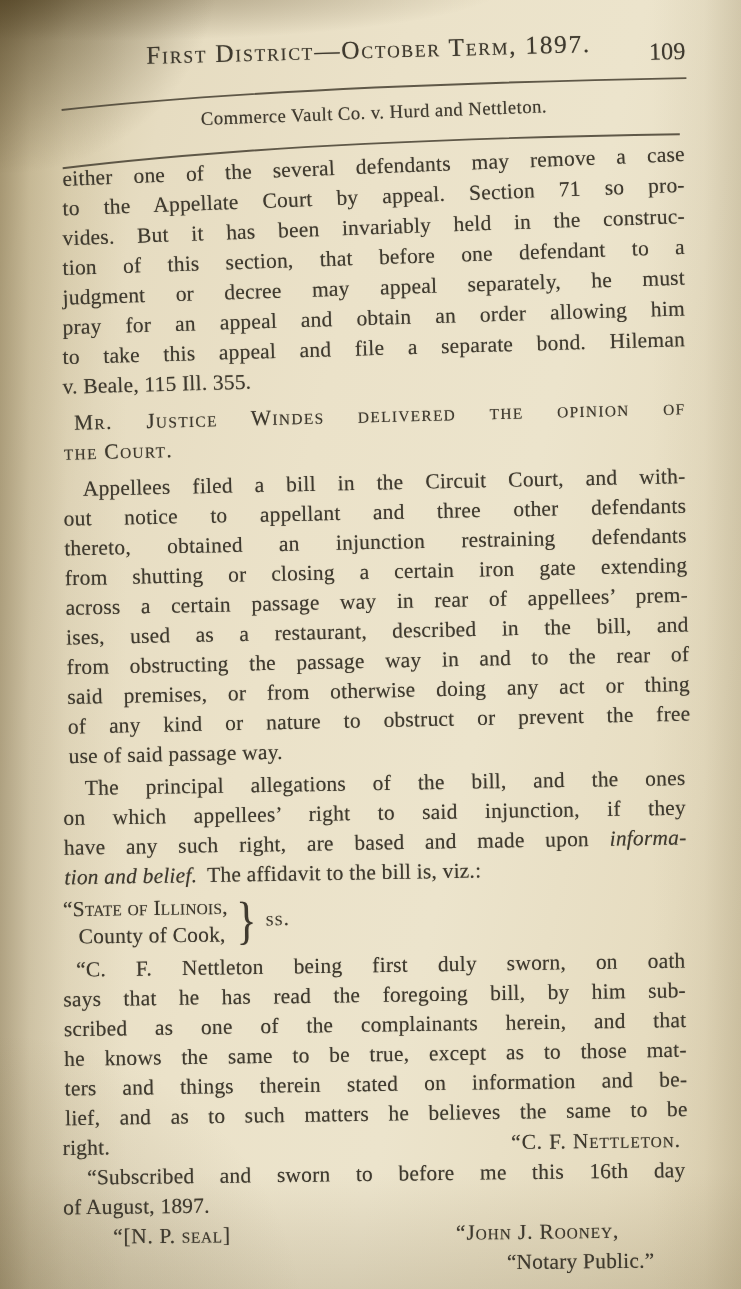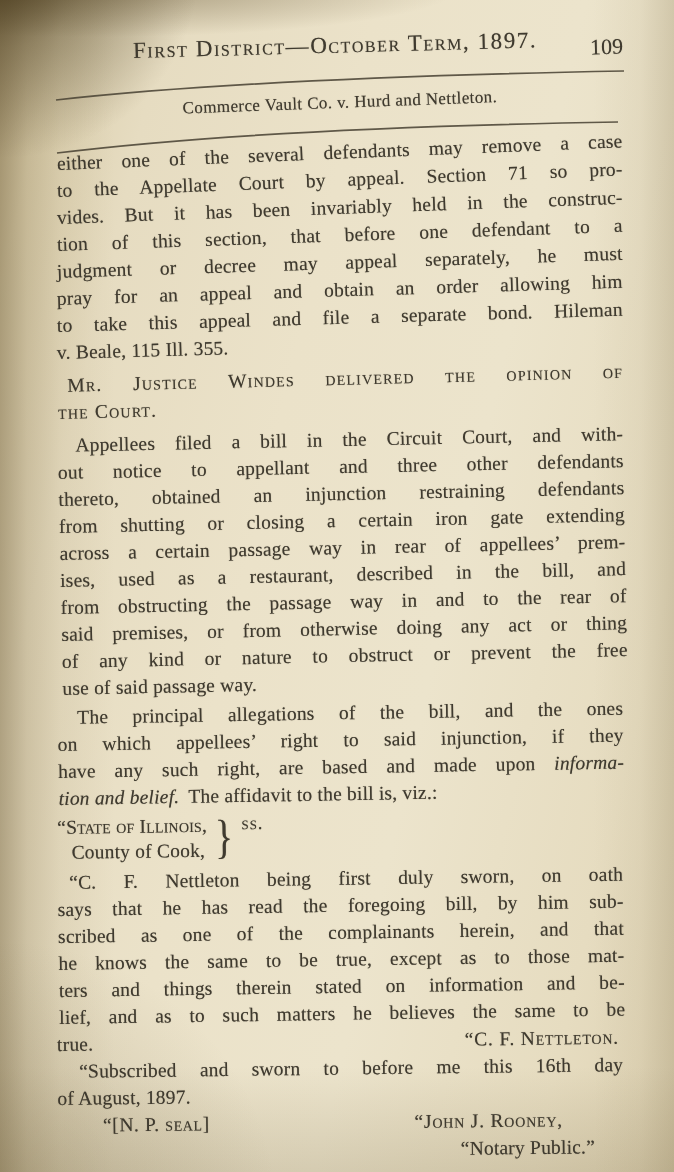--- a/index.html
+++ b/index.html
@@ -59,21 +59,21 @@
   .op{transform:rotate(-1.45deg);margin-bottom:6px;letter-spacing:1.2px;}
   .p2{transform:rotate(-1.20deg);margin-bottom:2px;}
   .p3{transform:rotate(-0.95deg);margin-bottom:3px;}
 
   .jurat{display:flex;align-items:flex-start;transform:rotate(-0.85deg);transform-origin:0 0;
          height:52px;margin-bottom:2px;}
   .jurat .jcol{display:flex;flex-direction:column;}
   .jurat .jcol > div{line-height:25px;height:25px;}
   .jurat .jcounty{padding-left:14px;}
   .jurat .brace{font-size:44px;line-height:50px;margin-left:6px;transform:scaleY(1.08) scaleX(0.85);}
-  .jurat .jss{margin-left:7px;letter-spacing:1px;font-size:19px;}
+  .jurat .jss{margin-left:7px;margin-top:13px;letter-spacing:1px;font-size:19px;}
 
   .p4{transform:rotate(-0.85deg);transform-origin:0 0;}
   .row{display:flex;justify-content:space-between;line-height:27px;height:27px;transform-origin:0 50%;}
   .sigrow{transform:rotate(-0.75deg);}
   .sigrow .signame{letter-spacing:0.8px;padding-right:4px;}
   .p5{transform:rotate(-0.70deg);transform-origin:0 0;}
   .sealrow{transform:rotate(-0.65deg);padding-left:46px;padding-right:60px;}
   .sealrow .seal{letter-spacing:0.6px;}
   .sealrow .rooney{letter-spacing:0.8px;}
   .notaryrow{display:block;text-align:right;padding-right:28px;transform:rotate(-0.60deg);}
@@ -140,21 +140,21 @@
   <div class="p p4">
     <div class="ln ind12">“C. F. Nettleton being first duly sworn, on oath</div>
     <div class="ln">says that he has read the foregoing bill, by him sub-</div>
     <div class="ln">scribed as one of the complainants herein, and that</div>
     <div class="ln">he knows the same to be true, except as to those mat-</div>
     <div class="ln">ters and things therein stated on information and be-</div>
     <div class="ln">lief, and as to such matters he believes the same to be</div>
   </div>
 
   <div class="row sigrow">
-    <span>true.</span>
+    <span>right.</span>
     <span class="sc signame">“C. F. Nettleton.</span>
   </div>
 
   <div class="p p5">
     <div class="ln ind22">“Subscribed and sworn to before me this 16th day</div>
     <div class="ln last">of August, 1897.</div>
   </div>
 
   <div class="row sealrow">
     <span class="sc seal">“[N. P. seal]</span>

